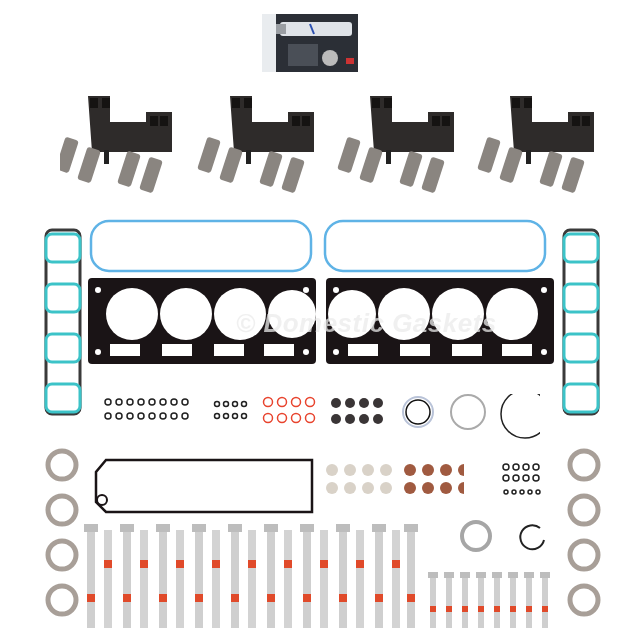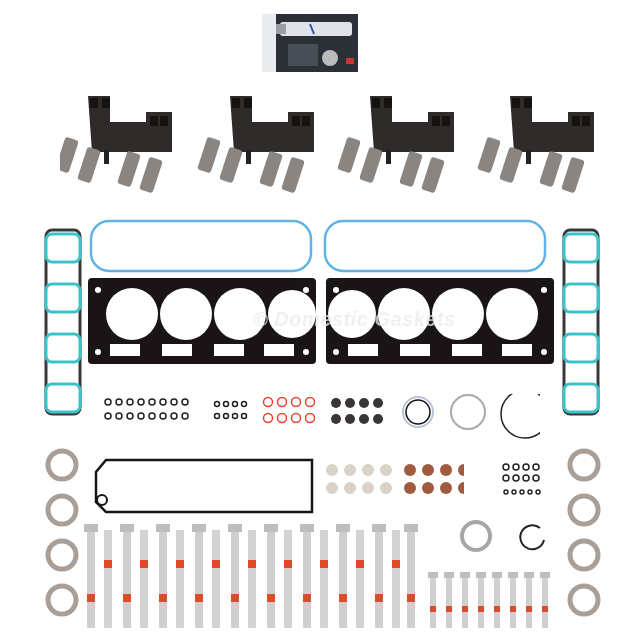--- a/index.html
+++ b/index.html
@@ -1,19 +1,19 @@
 <!DOCTYPE html>
 <html><head>
 <meta charset="utf-8">
 <style>
   html,body{margin:0;padding:0;background:#fff;}
   body{width:640px;height:640px;position:relative;overflow:hidden;font-family:"Liberation Sans",sans-serif;}
   .abs{position:absolute;}
   svg{display:block;}
-  .watermark{position:absolute;left:253px;top:308px;font-size:20px;font-style:italic;font-weight:bold;color:rgba(235,235,235,0.75);letter-spacing:0.5px;white-space:nowrap;}
+  .watermark{position:absolute;left:236px;top:308px;font-size:26px;font-style:italic;font-weight:bold;color:rgba(235,235,235,0.75);letter-spacing:0.5px;white-space:nowrap;}
 </style>
 </head>
 <body>
 
 <div class="abs" style="left:262px;top:8px;width:108px;height:68px;">
   <svg width="108" height="68" viewBox="0 0 108 68">
     <rect x="0" y="6" width="96" height="58" fill="#2b2f36"></rect>
     <rect x="0" y="6" width="14" height="58" fill="#e9ecef"></rect>
     <rect x="18" y="14" width="72" height="14" rx="3" fill="#dfe3e8"></rect>
     <rect x="14" y="16" width="10" height="10" fill="#9a9ea3"></rect>

